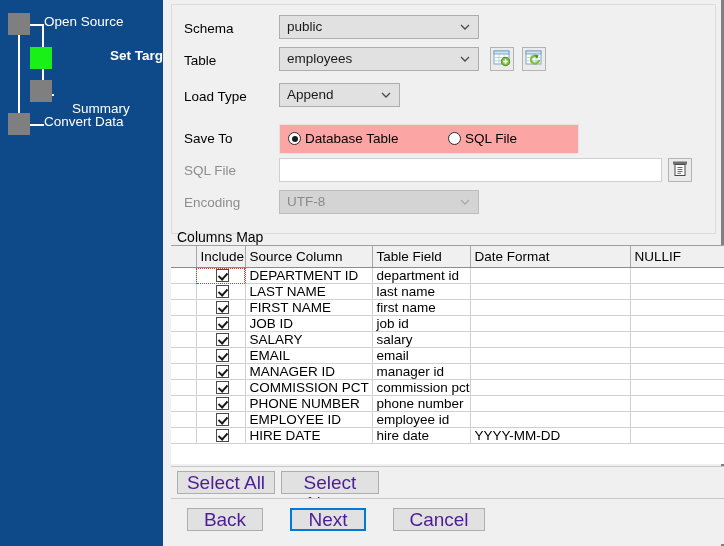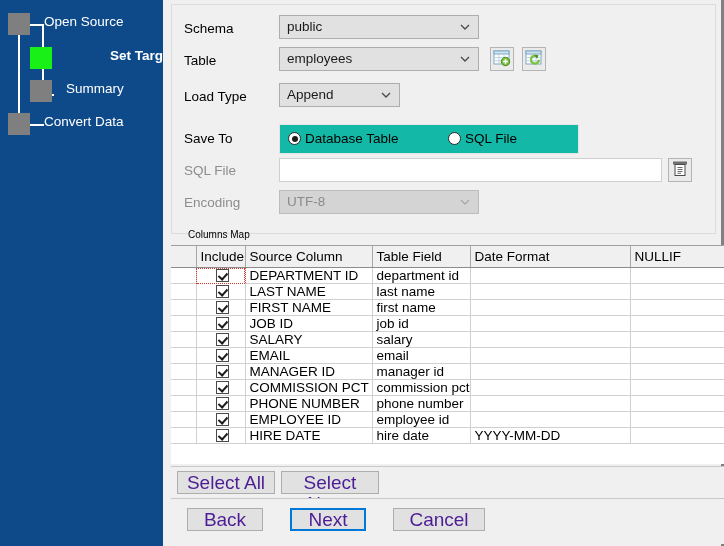--- a/index.html
+++ b/index.html
@@ -174,21 +174,21 @@
 
   
   #saveto-box {
     position: absolute;
     left: 107px;
     top: 119px;
     width: 300px;
     height: 30px;
     box-sizing: border-box;
     border: 1px solid #e4e4e4;
-    background: #14b8a6;
+    background: #fca5a5;
   }
   .radio-item {
     position: absolute;
     top: 6px;
     font-size: 13.5px;
     white-space: nowrap;
   }
   .radio-dot {
     position: relative;
     display: inline-block;
@@ -217,23 +217,23 @@
     border: 1px solid #cfcfcf;
     height: 24px;
     line-height: 22px;
     padding-left: 5px;
     font-size: 13px;
   }
 
   
   #columns-map-label {
     position: absolute;
-    left: 16px;
+    left: 5px;
     top: 224px;
-    font-size: 10px;
+    font-size: 14px;
   }
 
   
   #grid-wrap {
     position: absolute;
     left: 8px;
     top: 245px;
     width: 713px;
     height: 219px;
     background: #ffffff;
@@ -358,21 +358,21 @@
       <div class="step-label">Open Source</div>
     </div>
 
     <div class="step active" style="top:47px;">
       <div class="step-box"></div>
       <div class="step-label">Set Target</div>
     </div>
 
     <div class="step" style="top:80px;">
       <div class="step-box" style="left:22px;"></div>
-      <div class="step-label" style="left:58px;">Summary</div>
+      <div class="step-label" style="left:64px;margin-top:20px;">Summary</div>
     </div>
 
     <div class="step" style="top:113px;">
       <div class="step-box"></div>
       <div class="step-label">Convert Data</div>
     </div>
   </div>
 
   <div id="splitter">
     <div class="dots">

